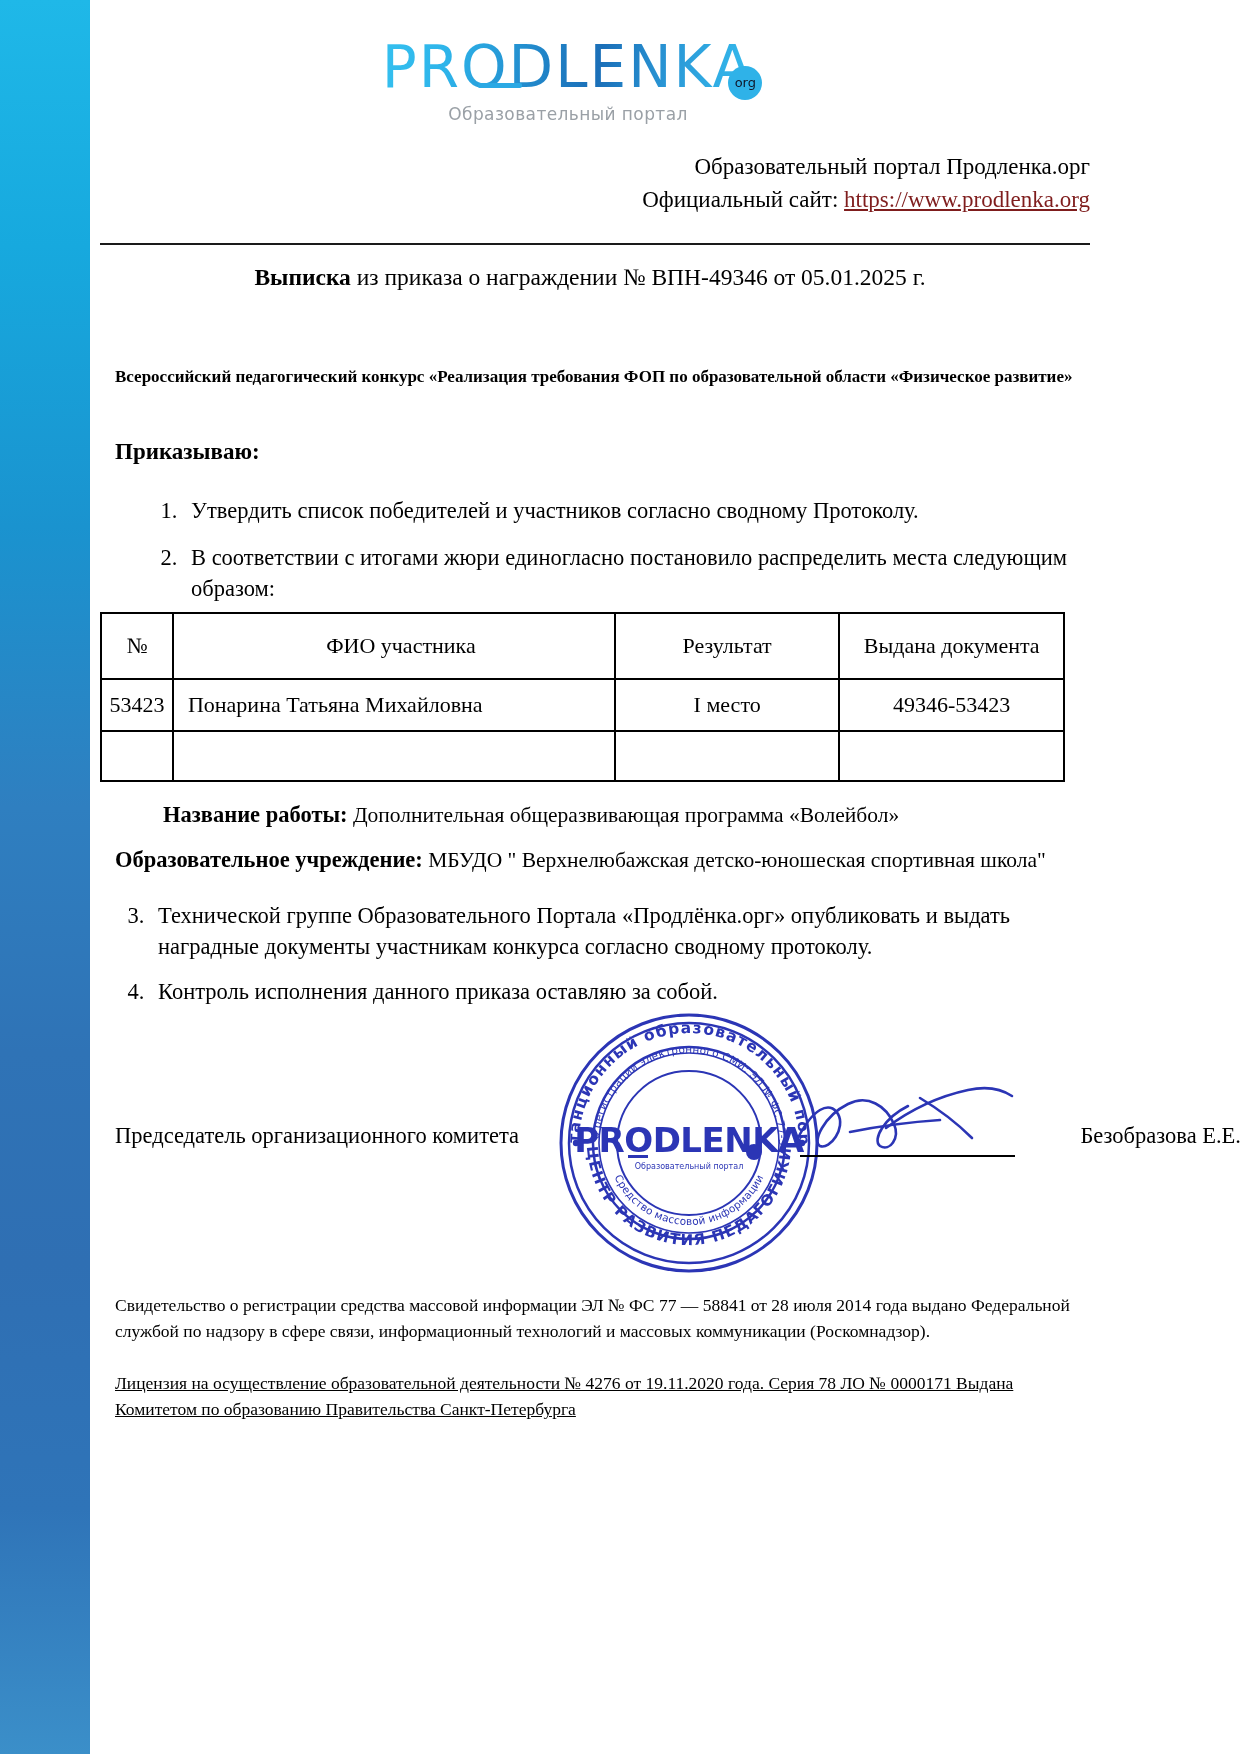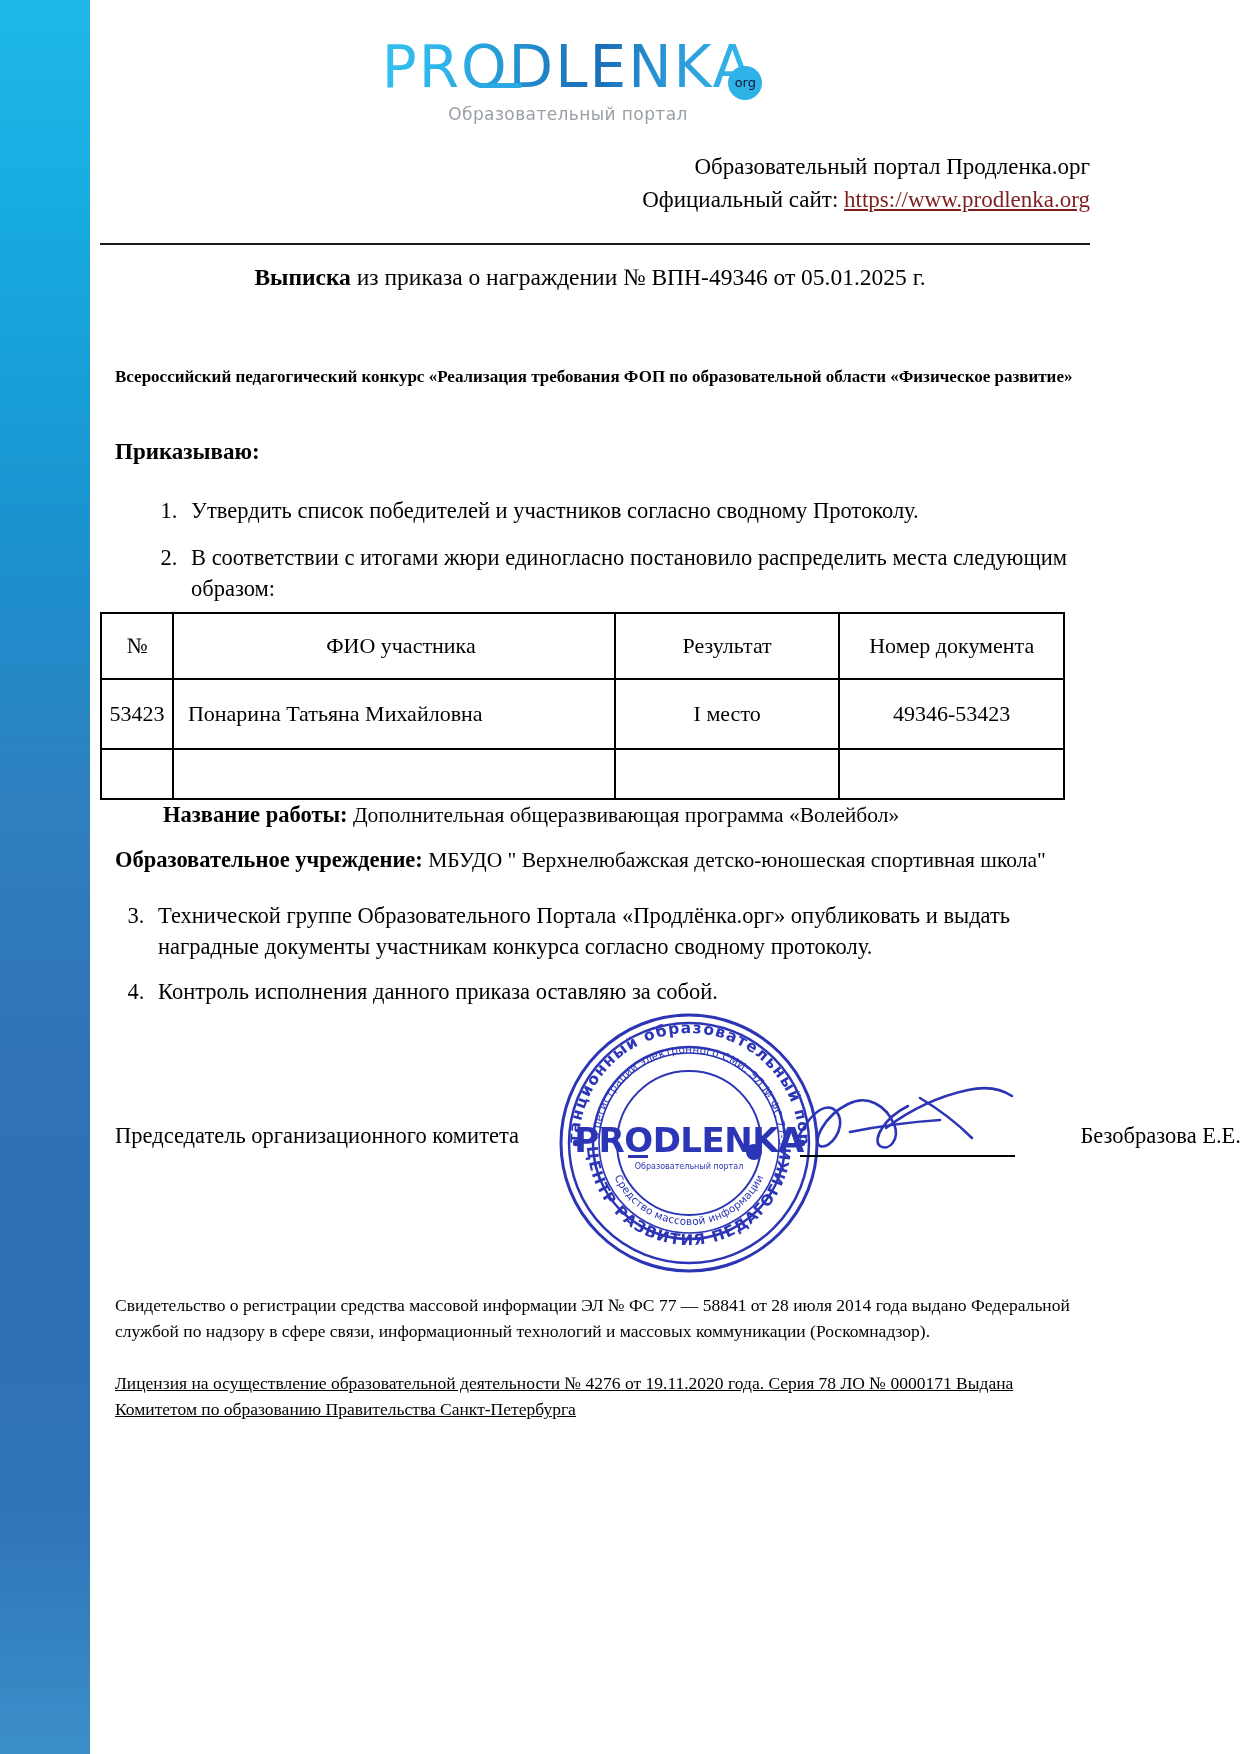--- a/index.html
+++ b/index.html
@@ -157,21 +157,21 @@
     width: 965px;
     border-collapse: collapse;
     font-size: 22px;
   }
   #result-table td, #result-table th {
     border: 2px solid #000;
     padding: 0;
     font-weight: normal;
   }
   #result-table thead th { height: 66px; text-align: center; }
-  #result-table tbody td { height: 70px; }
+  #result-table tbody td { height: 52px; }
   .col-num { width: 72px; text-align: center; }
   .col-fio { width: 443px; text-align: left; padding-left: 14px !important; }
   .col-res { width: 225px; text-align: center; }
   .col-doc { width: 225px; text-align: center; }
   #result-table tbody tr.spacer td { height: 50px; border-top: none; }
 
   
   .detail {
     position: absolute;
     left: 25px;
@@ -263,21 +263,21 @@
     <li>Утвердить список победителей и участников согласно сводному Протоколу.</li>
     <li>В соответствии с итогами жюри единогласно постановило распределить места следующим образом:</li>
   </ol>
 
   <table id="result-table">
     <thead>
       <tr>
         <th class="col-num">№</th>
         <th class="col-fio" style="text-align:center">ФИО участника</th>
         <th class="col-res">Результат</th>
-        <th class="col-doc">Номер документа</th>
+        <th class="col-doc">Выдана документа</th>
       </tr>
     </thead>
     <tbody>
       <tr>
         <td class="col-num">53423</td>
         <td class="col-fio">Понарина Татьяна Михайловна</td>
         <td class="col-res">I место</td>
         <td class="col-doc">49346-53423</td>
       </tr>
       <tr class="spacer">

